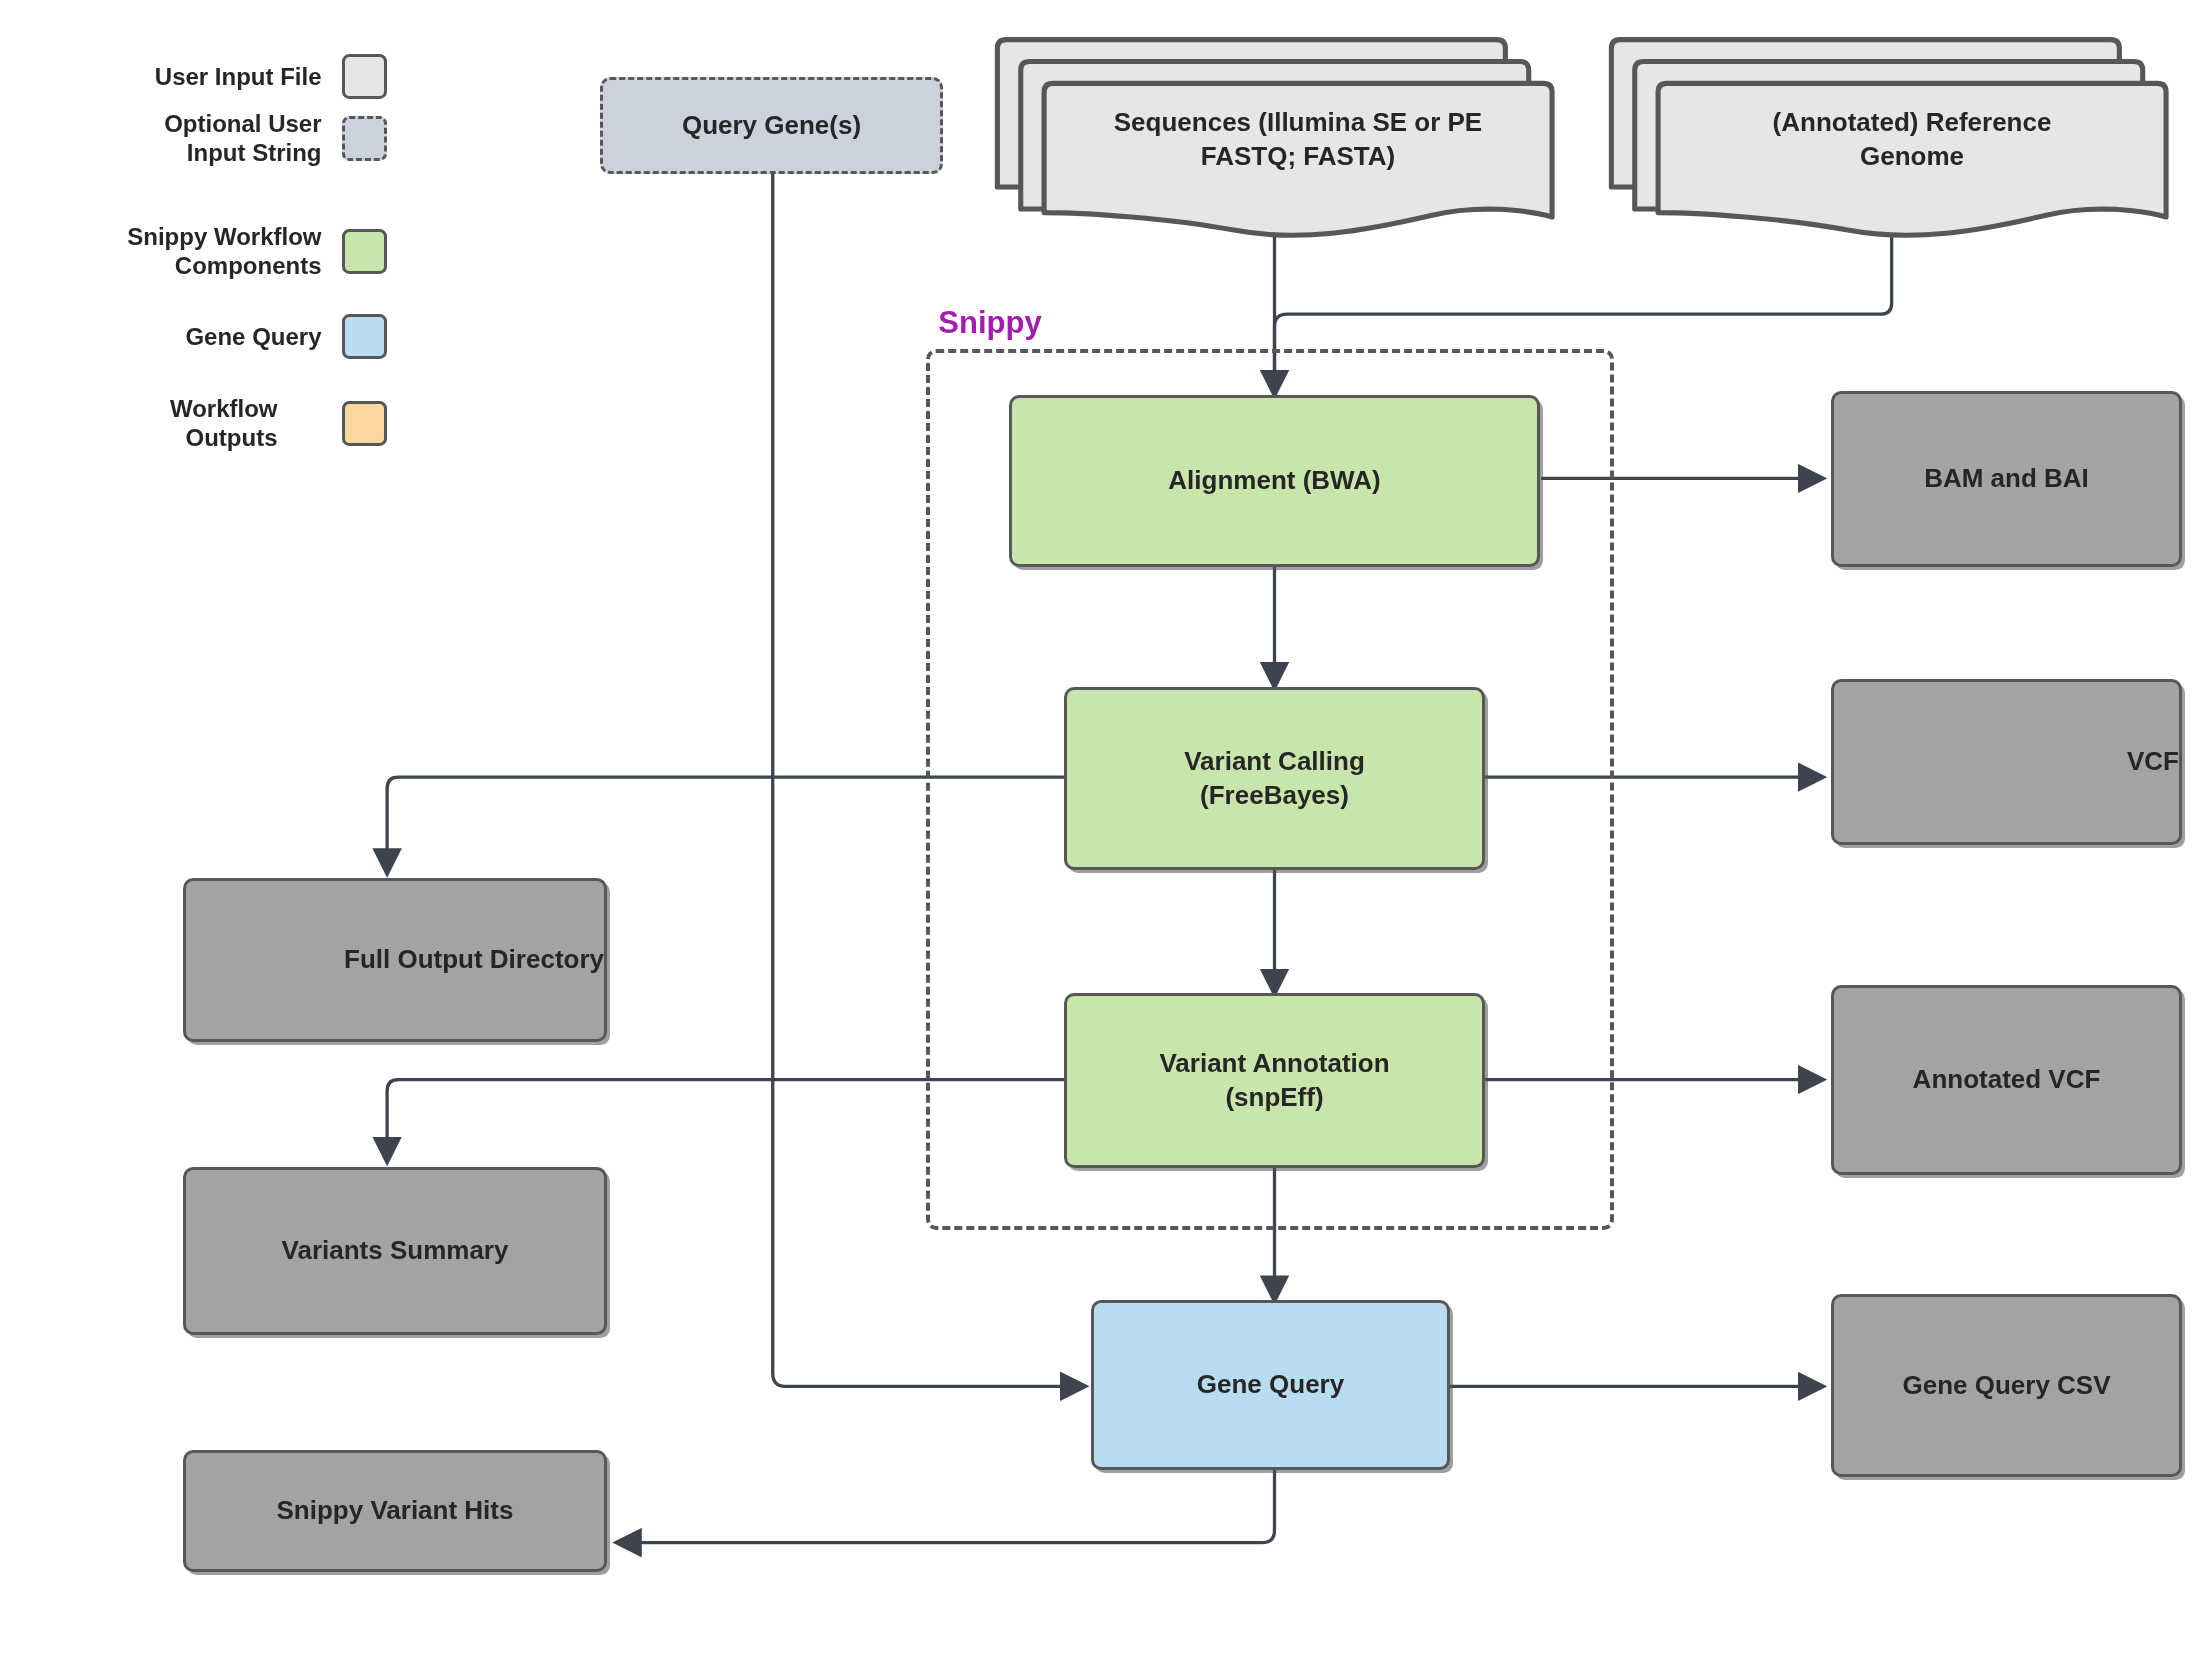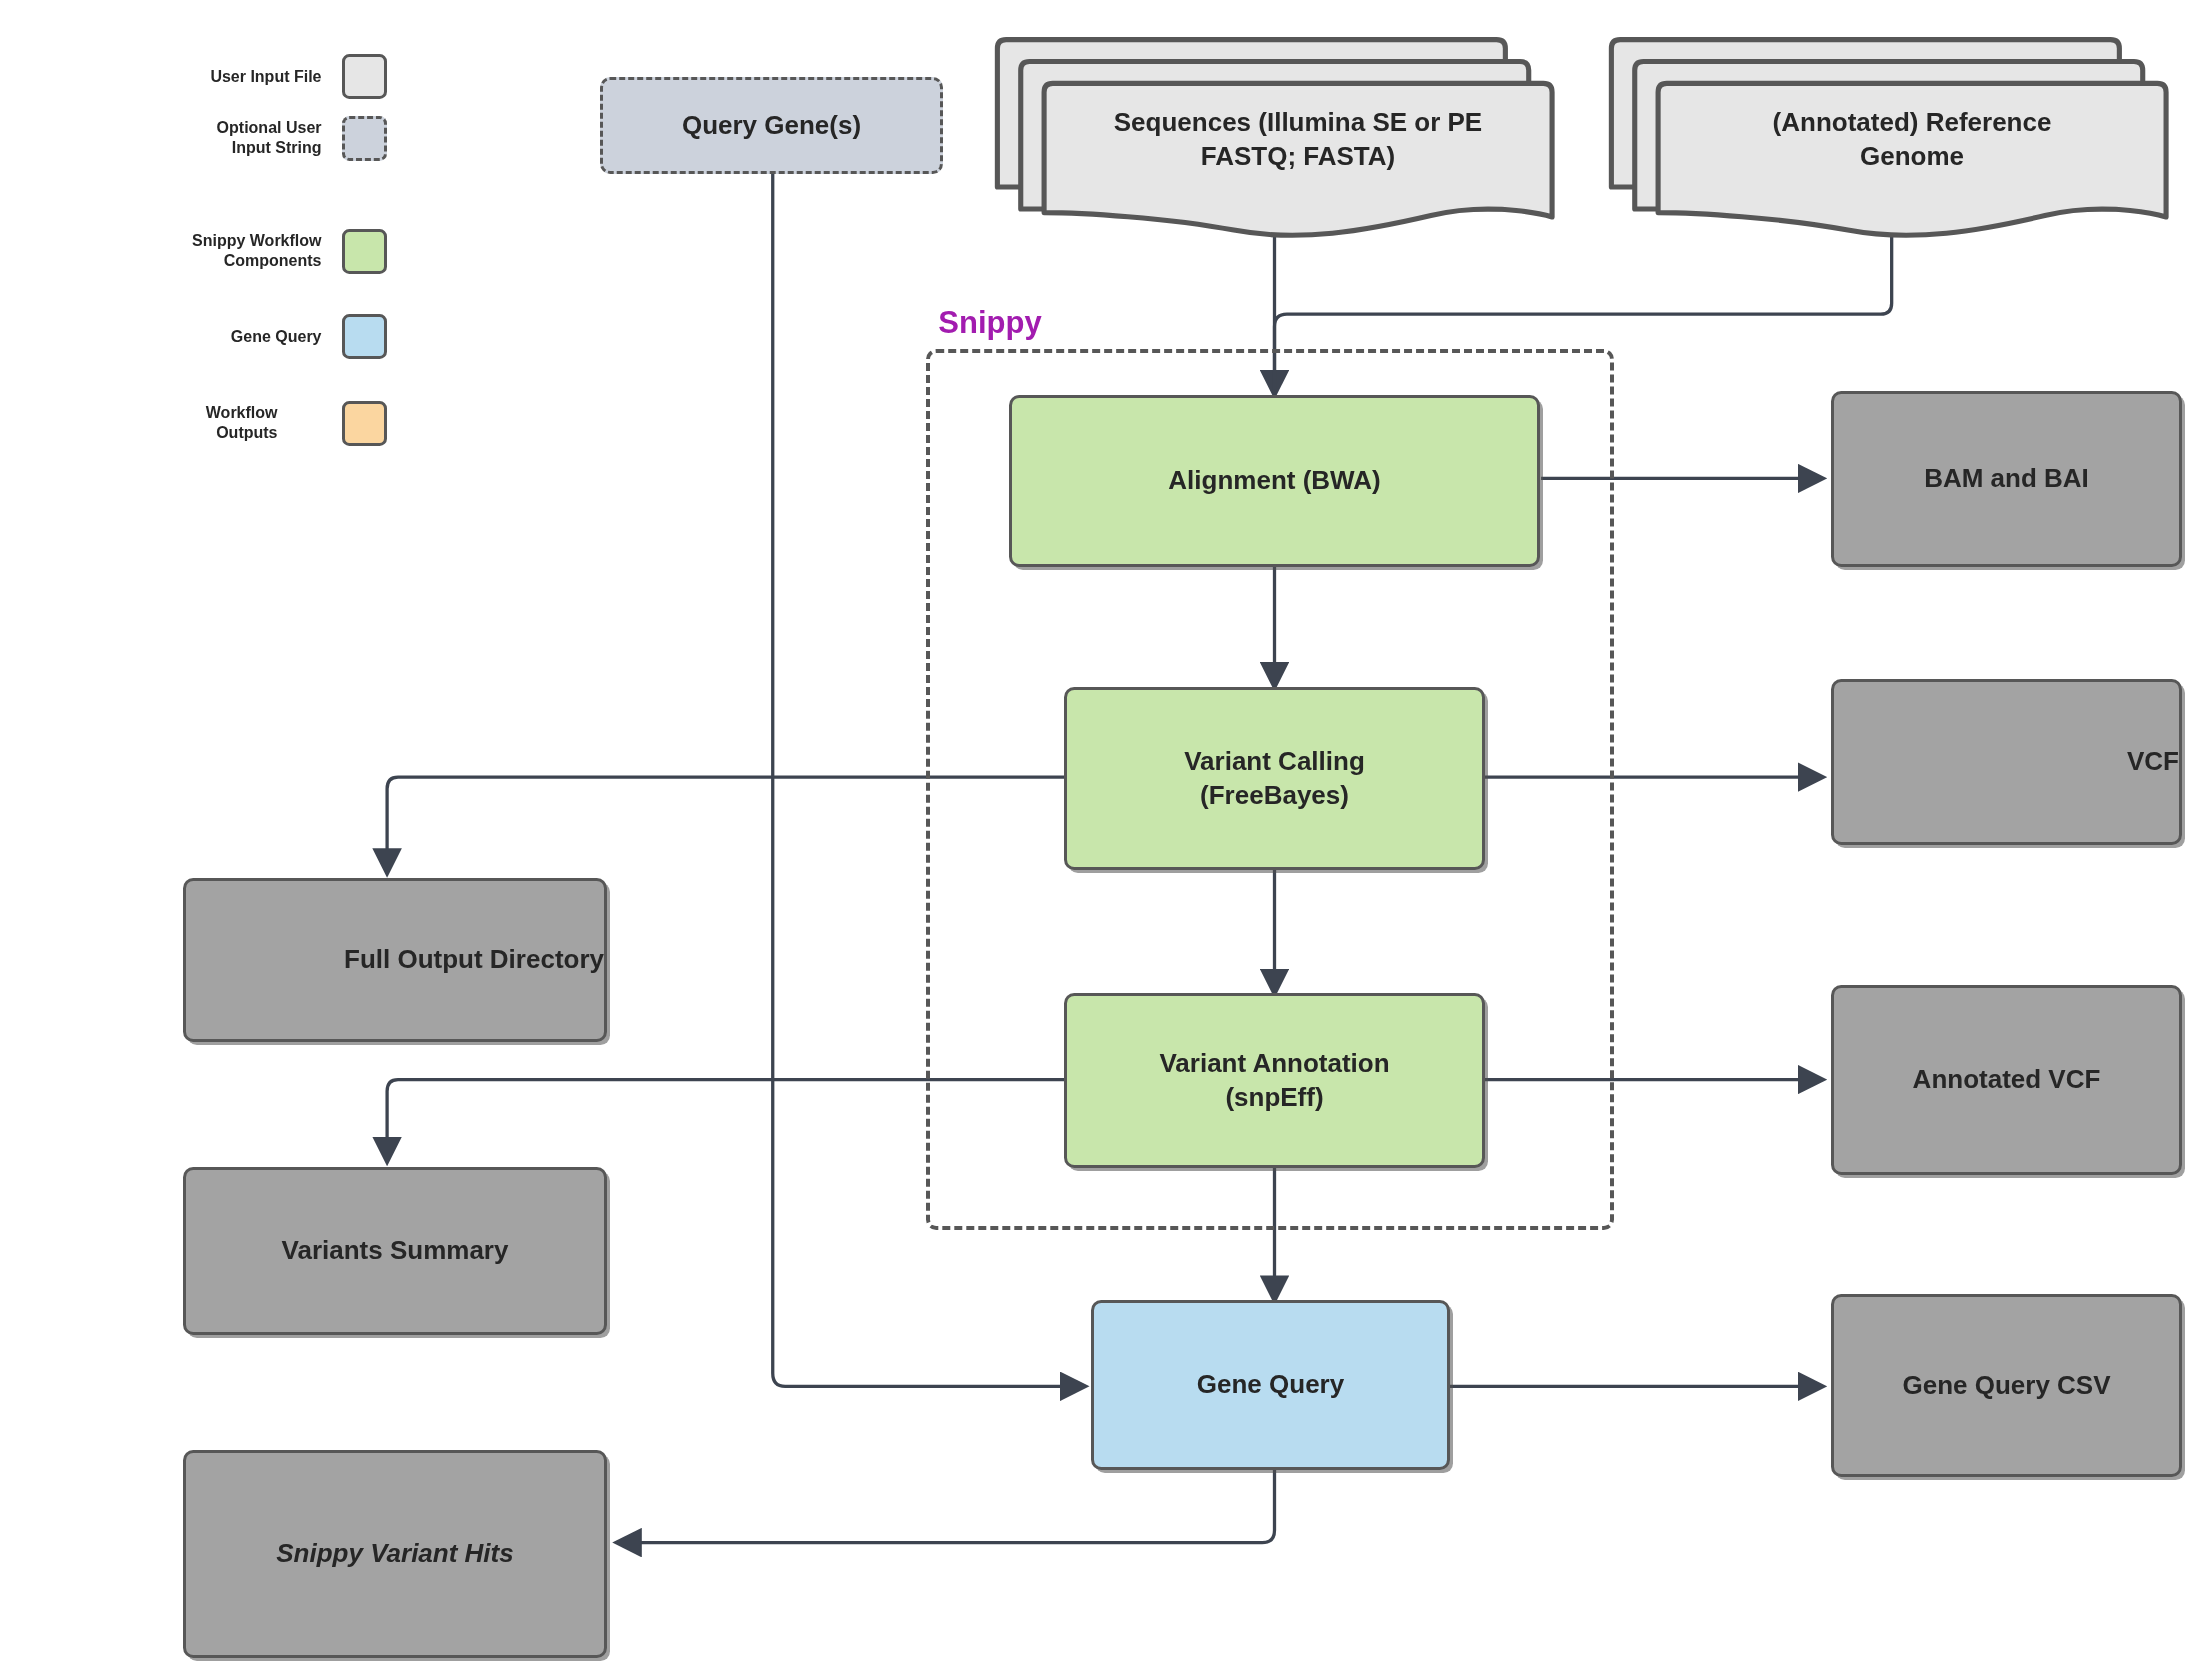--- a/index.html
+++ b/index.html
@@ -24,21 +24,21 @@
   }
 
   
   .legend-row {
     position: absolute;
     display: flex;
     align-items: center;
     justify-content: flex-end;
   }
   .legend-label {
-    font-size: 16px;
+    font-size: 24px;
     font-weight: bold;
     color: #262626;
     text-align: right;
     line-height: 1.22;
     white-space: pre-line;
     padding-right: 20.5px;
   }
   .legend-swatch {
     width: 45px;
     height: 45px;
@@ -251,18 +251,18 @@
   </div>
 
   <div class="node out" style="left:183px; top:878px; width:424px; height:164px;justify-content:flex-end;">
     <span>Full Output Directory</span>
   </div>
 
   <div class="node out" style="left:183px; top:1167px; width:424px; height:168px;">
     <span>Variants Summary</span>
   </div>
 
-  <div class="node out" style="left:183px; top:1450px; width:424px; height:208px;font-style:italic;">
+  <div class="node out" style="left:183px; top:1450px; width:424px; height:122px;">
     <span>Snippy Variant Hits</span>
   </div>
 
 </div>
 
 
 </body></html>

